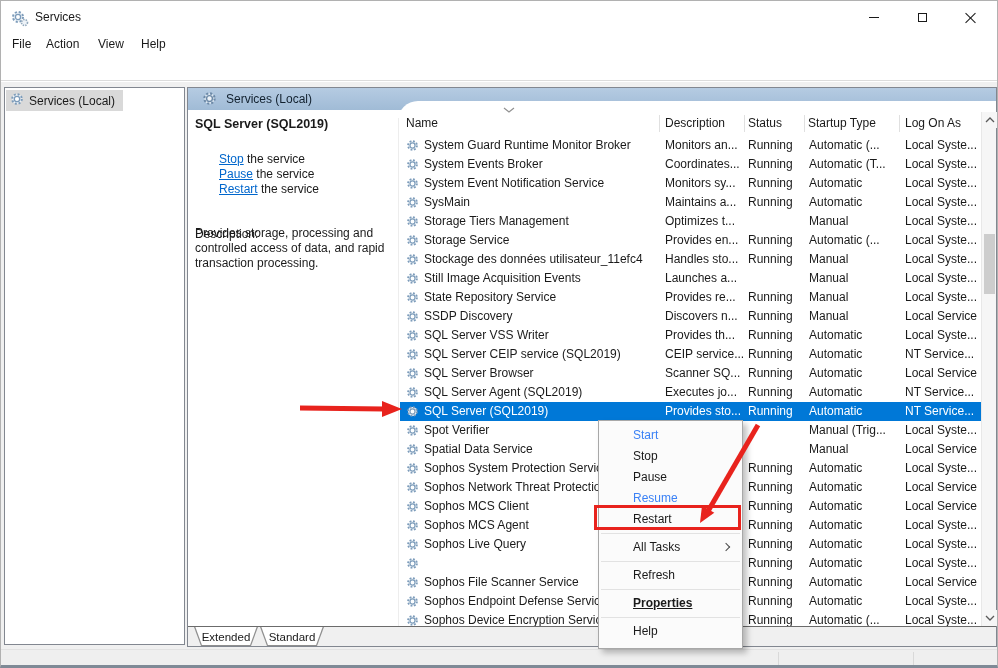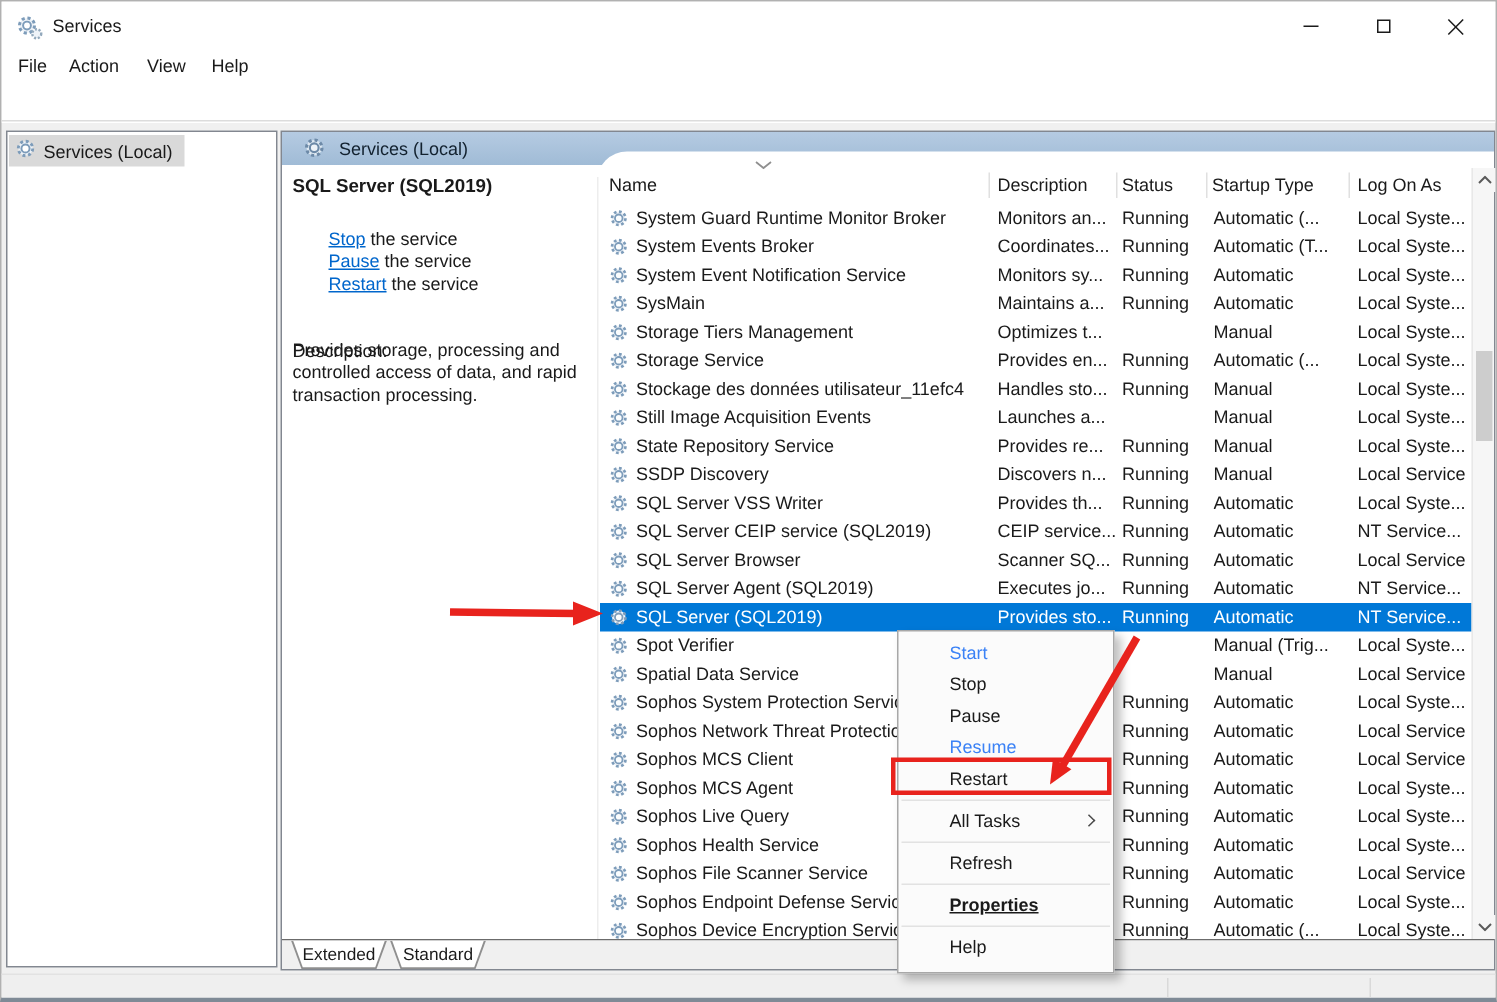--- a/index.html
+++ b/index.html
@@ -460,21 +460,20 @@
           <span class="c desc"></span>
           <span class="c status">Running</span>
           <span class="c startup">Automatic</span>
           <span class="c logon">Local Syste...</span>
         </div>
         <div class="svc-row">
           <span class="c icon"><svg width="13" height="13" viewBox="0 0 16 16">
               <circle cx="8" cy="8" r="5.5" fill="#eef3f8" stroke="#7d9cba" stroke-width="2.2" stroke-dasharray="2.25 2.07"></circle>
               <circle cx="8" cy="8" r="3.1" fill="#fbfdfe" stroke="#7d9cba" stroke-width="1.5"></circle>
             </svg></span>
-          <span class="c name">Sophos Health Service</span>
           <span class="c desc"></span>
           <span class="c status">Running</span>
           <span class="c startup">Automatic</span>
           <span class="c logon">Local Syste...</span>
         </div>
         <div class="svc-row">
           <span class="c icon"><svg width="13" height="13" viewBox="0 0 16 16">
               <circle cx="8" cy="8" r="5.5" fill="#eef3f8" stroke="#7d9cba" stroke-width="2.2" stroke-dasharray="2.25 2.07"></circle>
               <circle cx="8" cy="8" r="3.1" fill="#fbfdfe" stroke="#7d9cba" stroke-width="1.5"></circle>
             </svg></span>

